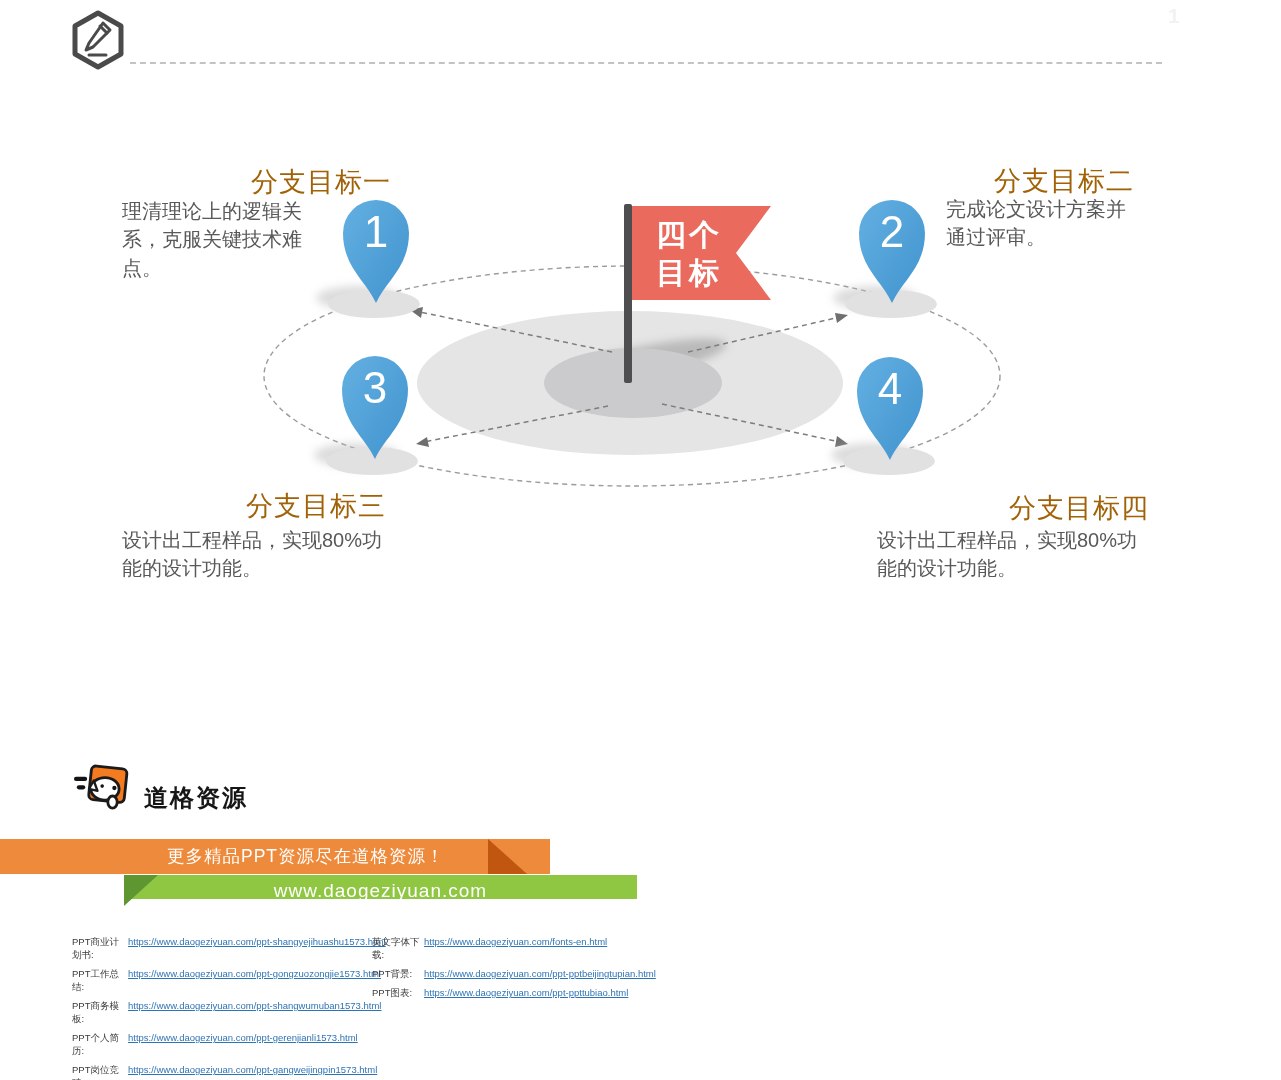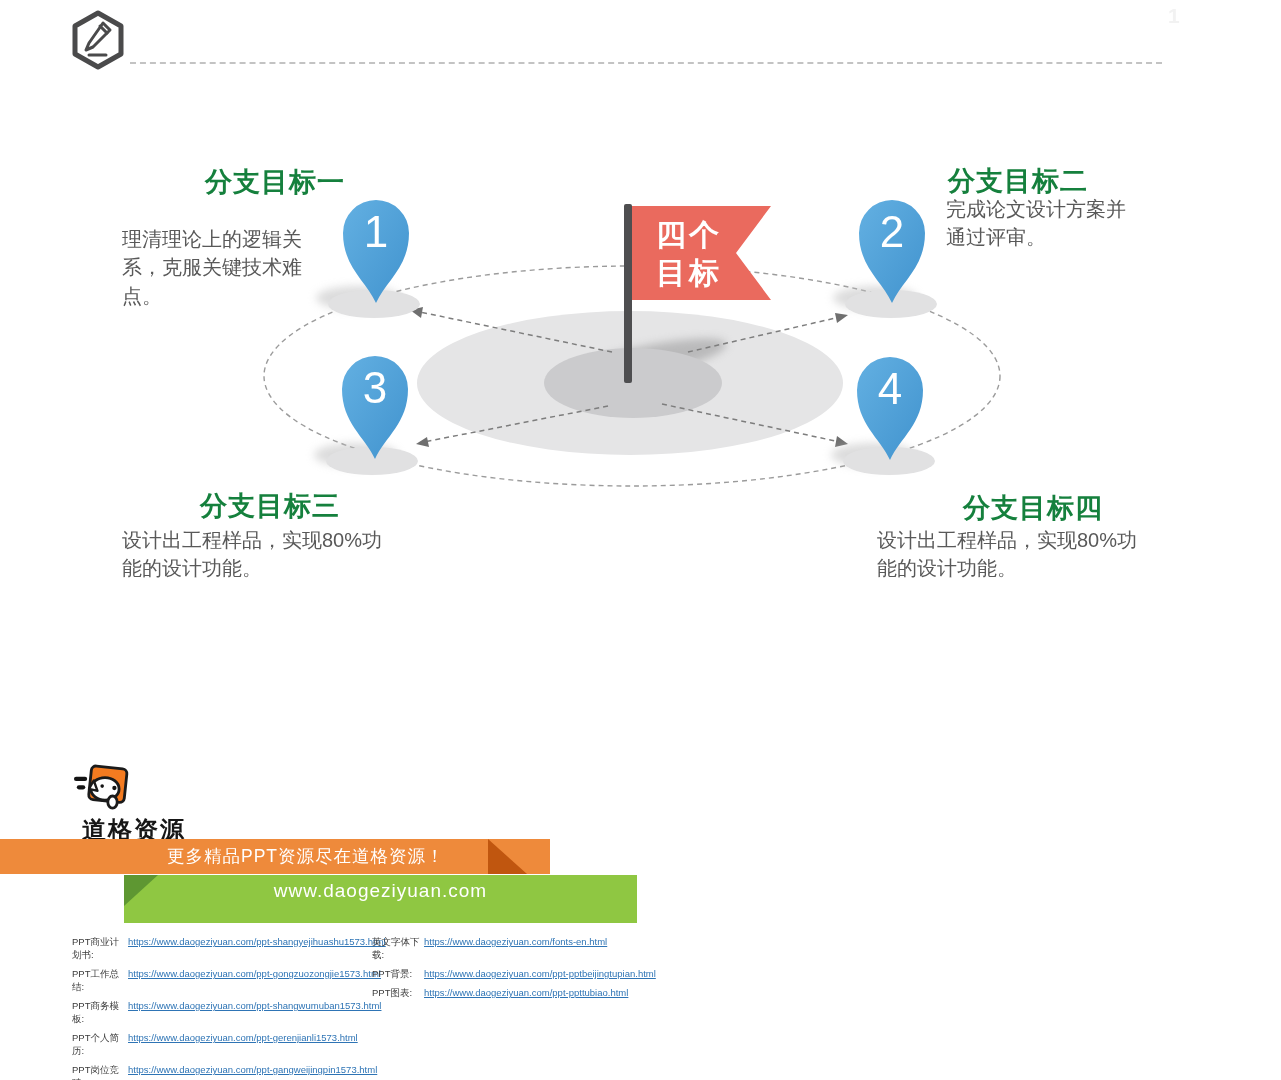--- a/index.html
+++ b/index.html
@@ -10,37 +10,37 @@
   
   .page-num{left:1168px;top:4px;font-size:21px;color:#f2f2f2;font-weight:700;}
   .hdr-icon{left:72px;top:10px;}
   .hdr-title{left:141px;top:20px;font-size:33px;font-weight:700;color:#58595b;letter-spacing:2px;}
   .hdr-rule{left:130px;top:62px;width:1032px;border-top:2px dashed #c3c3c3;height:0;}
 
   
   .diagram{left:0;top:0;}
 
   
-  .blk-h{font-size:27px;font-weight:700;color:#15803d;letter-spacing:1px;}
+  .blk-h{font-size:27px;font-weight:400;color:#a16207;letter-spacing:1px;margin-left:46px;}
   .blk-b{font-size:20px;color:#595959;line-height:1.42;}
-  .h1{left:205px;top:164px;} .b1{left:122px;top:197px;margin-top:28px;}
+  .h1{left:205px;top:164px;} .b1{left:122px;top:197px;}
   .h2{left:948px;top:163px;} .b2{left:946px;top:195px;}
   .h3{left:200px;top:488px;} .b3{left:122px;top:526px;}
   .h4{left:963px;top:490px;} .b4{left:877px;top:526px;}
 
   
-  .logo{left:74px;top:762px;display:flex;align-items:flex-start;flex-direction:column;}
+  .logo{left:74px;top:762px;display:flex;align-items:flex-end;}
   .logo-text{font-size:24px;font-weight:700;color:#161616;letter-spacing:2px;margin-left:8px;}
 
   
   .ribbon-orange{left:0;top:839px;width:550px;height:35px;background:#EE8A3B;}
   .ribbon-orange span{display:block;padding-left:167px;line-height:35px;font-size:17.5px;color:#fff;letter-spacing:1px;}
   .fold-orange{left:488px;top:839px;width:39px;height:35px;background:#C0560F;
                clip-path:polygon(0 0,100% 100%,0 100%);}
-  .ribbon-green{left:124px;top:875px;width:513px;height:48px;background:#8FC742;text-align:center;}
+  .ribbon-green{left:124px;top:875px;width:513px;height:24px;background:#8FC742;text-align:center;}
   .ribbon-green span{line-height:31px;font-size:19px;color:#fff;letter-spacing:1px;}
   .fold-green{left:124px;top:875px;width:34px;height:31px;background:#5E9732;
               clip-path:polygon(0 0,100% 0,0 100%);}
 
   
   .links-col{display:flex;flex-direction:column;gap:6px;}
   .links-left{left:72px;top:936px;}
   .links-right{left:372px;top:936px;}
   .link-row{display:flex;align-items:flex-start;}
   .link-label{font-size:9.5px;color:#3b3b3b;width:56px;flex:0 0 56px;}

